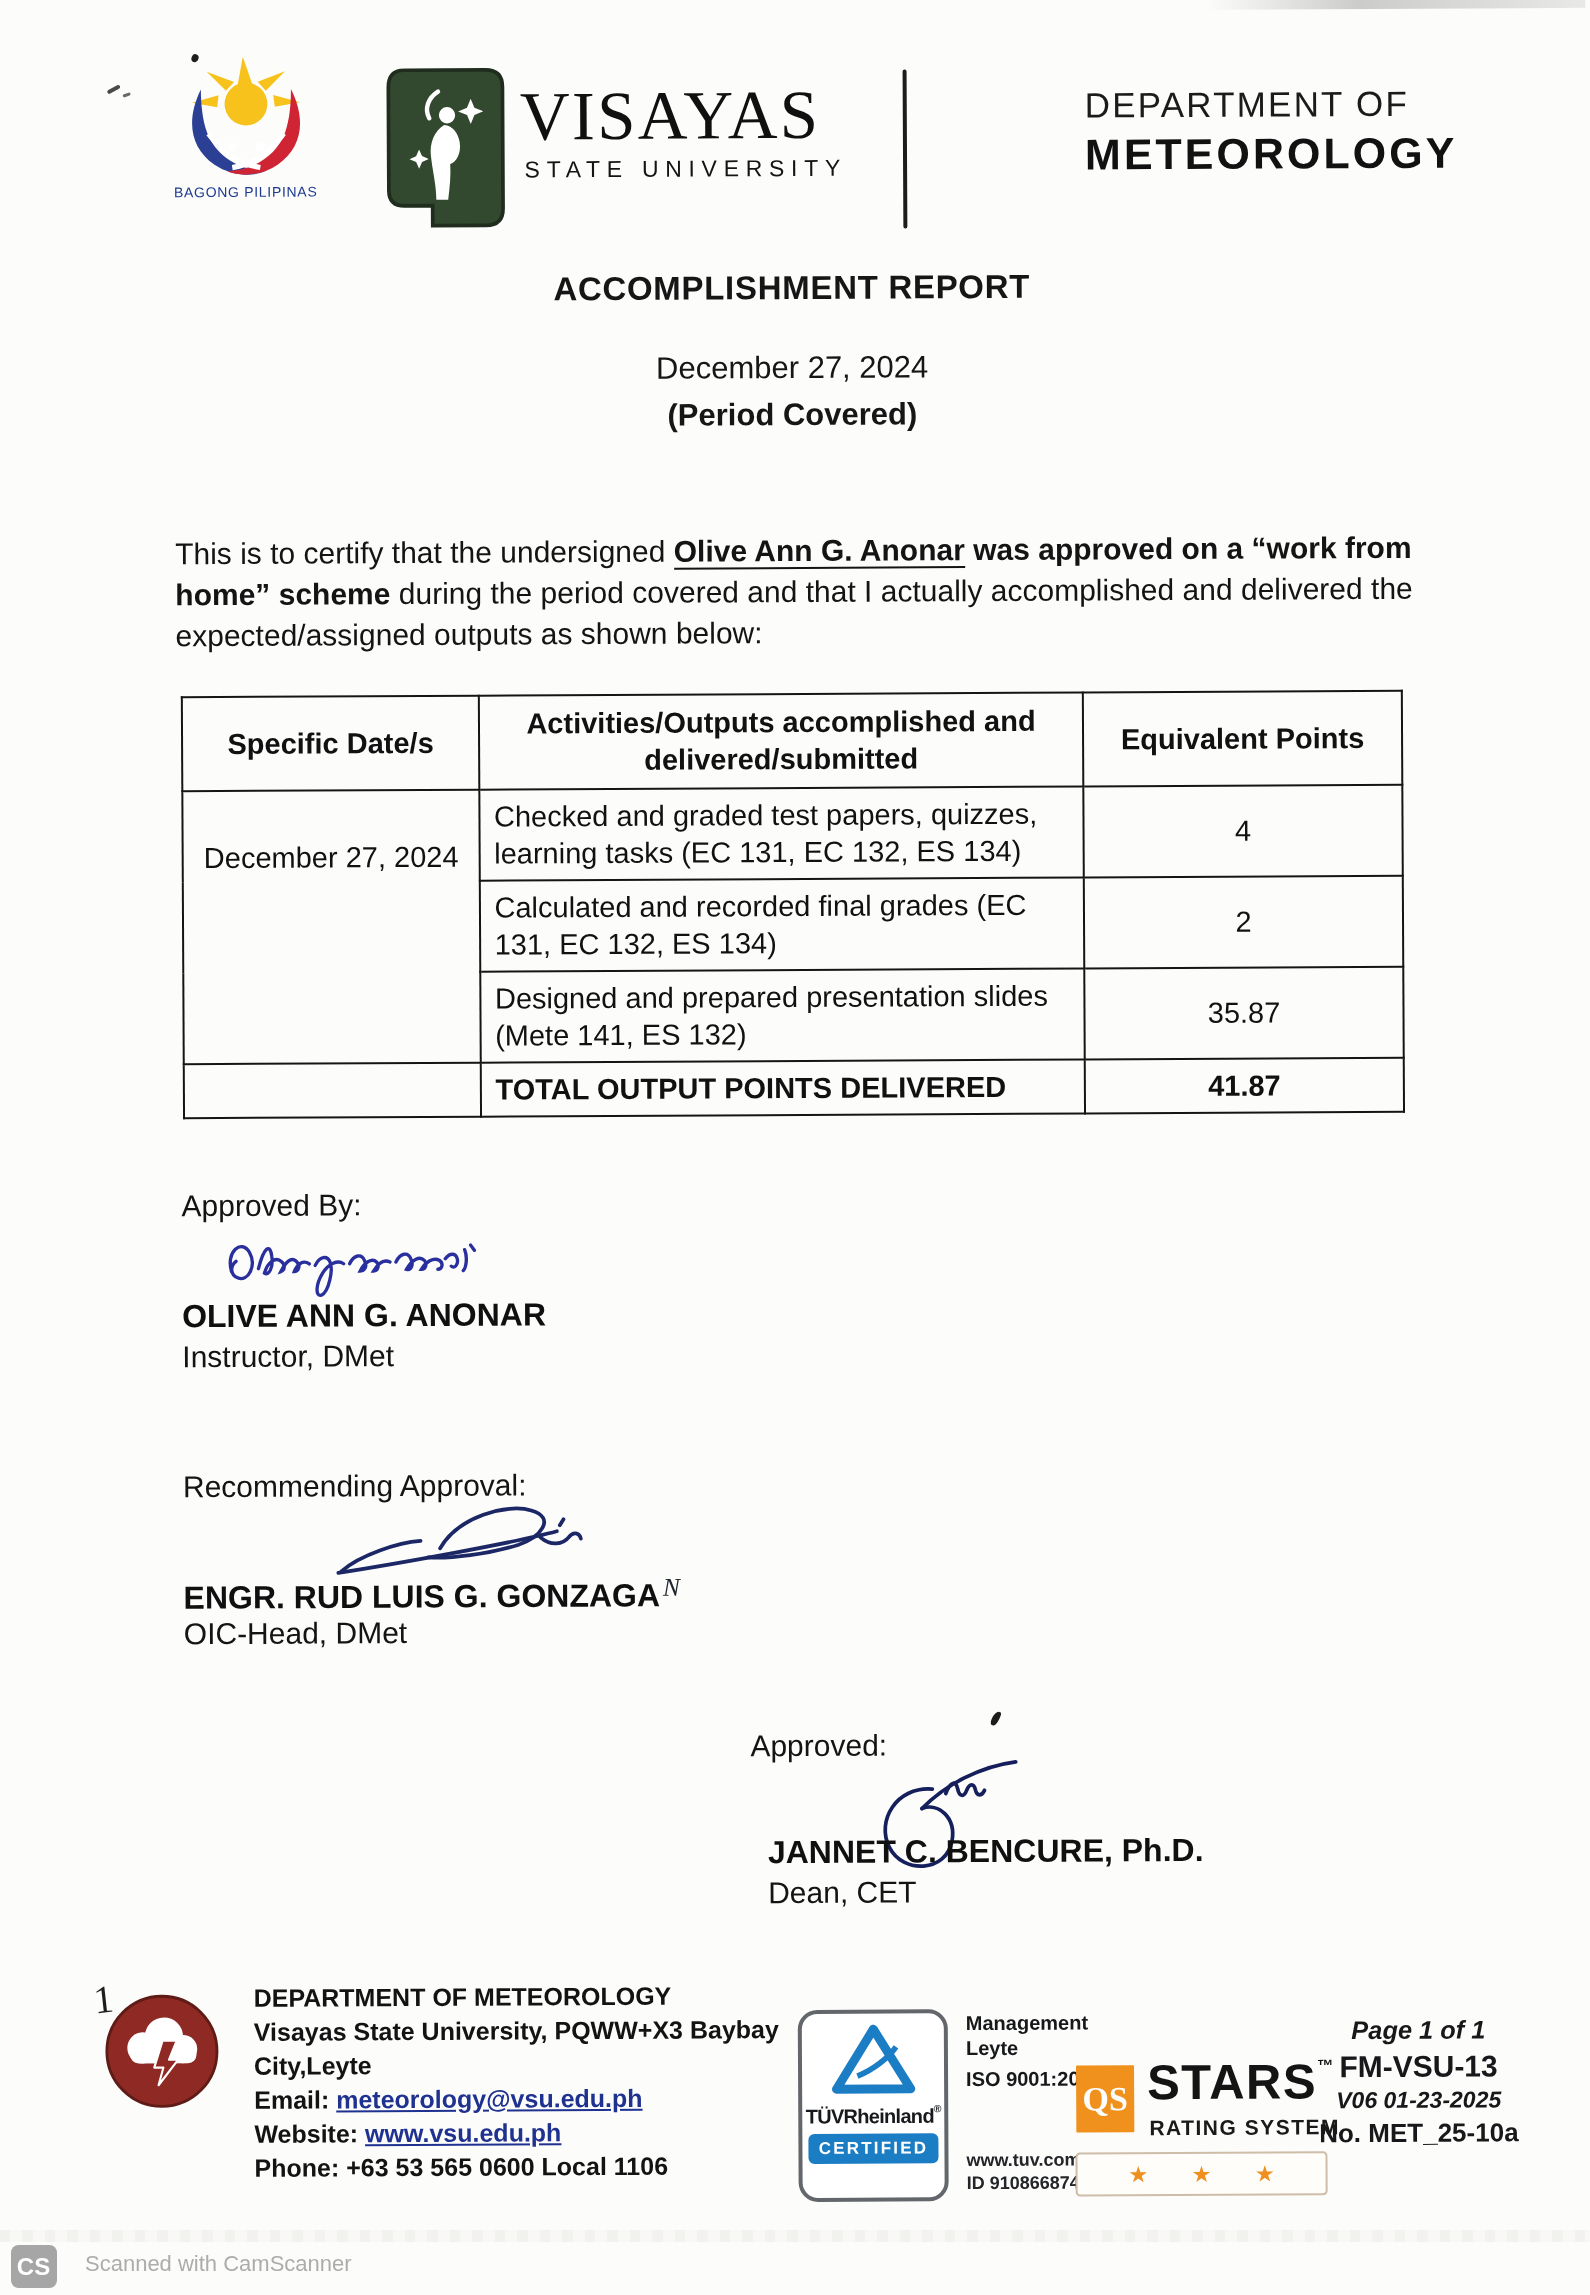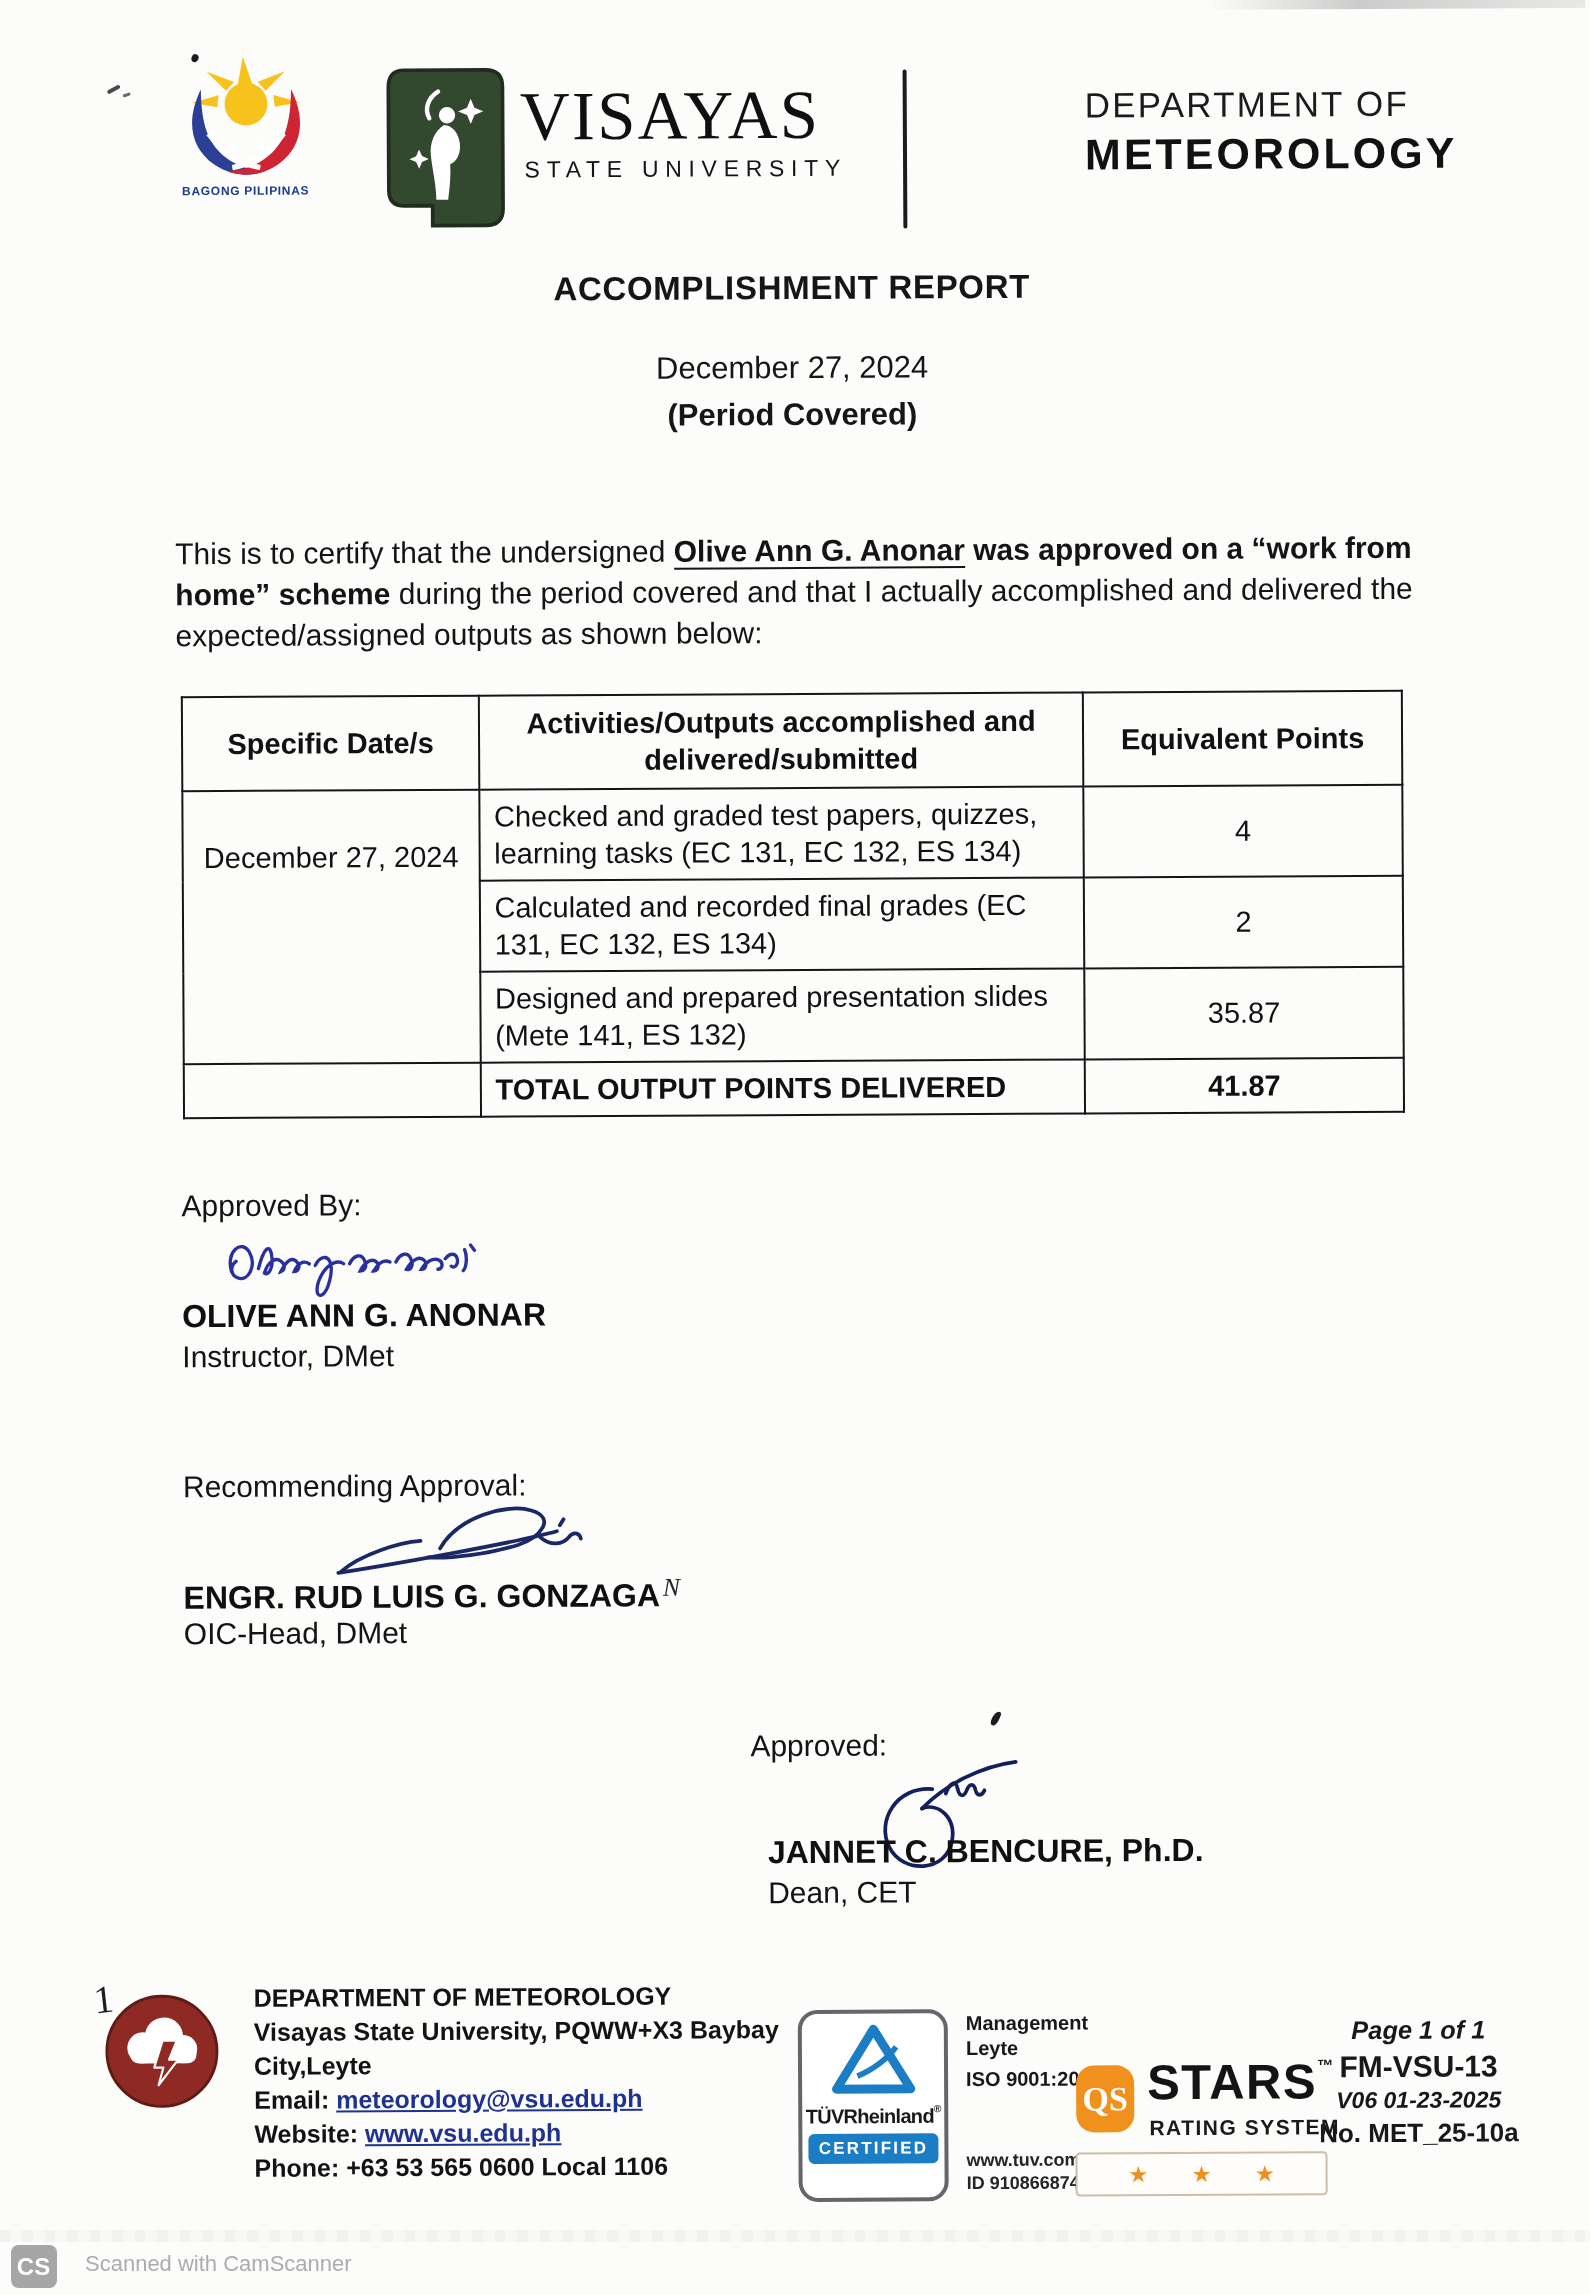--- a/index.html
+++ b/index.html
@@ -3,21 +3,21 @@
 <meta charset="utf-8">
 <style>
   html,body{margin:0;padding:0;background:#e9e9e9;}
   #page{position:relative;width:1590px;height:2295px;background:#fcfcfb;overflow:hidden;
         font-family:"Liberation Sans",sans-serif;color:#161616;}
   #doc{position:absolute;inset:0;transform:rotate(-0.3deg);transform-origin:50% 40%;}
   .abs{position:absolute;}
 
   
   .bagong{left:168px;top:48px;width:163px;text-align:center;}
-  .bagong-label{margin-top:3px;font-size:12px;font-weight:700;letter-spacing:0.7px;color:#1d3a8f;}
+  .bagong-label{margin-top:3px;font-size:14px;font-weight:400;letter-spacing:0.7px;color:#1d3a8f;}
   .vsu-shield{left:386px;top:66px;}
   .wordmark{left:524px;top:81px;width:352px;}
   .visayas{font-family:"Liberation Serif",serif;font-size:69px;font-weight:500;letter-spacing:2.2px;color:#101010;line-height:1;}
   .stateuni{margin-top:4.5px;margin-left:4.5px;font-size:23px;font-weight:500;letter-spacing:6.7px;color:#141414;}
   .hdr-divider{left:907px;top:70px;width:3.7px;height:159px;background:#1c1c1c;border-radius:2.2px;}
   .dept{left:1089px;top:87px;}
   .dept1{font-size:35px;font-weight:400;letter-spacing:2.2px;color:#1b1b1b;}
   .dept2{margin-top:4.5px;font-size:43px;font-weight:800;letter-spacing:3px;color:#111;}
 
   
@@ -55,21 +55,21 @@
   .contact a{color:#1f3290;text-decoration:underline;}
   .tuv-box{left:792px;top:2010px;width:150px;height:192px;background:#fff;border:4.5px solid #63676c;border-radius:19.5px;
            box-sizing:border-box;text-align:center;overflow:hidden;}
   .tuv-brand{font-size:20px;font-weight:800;color:#17191c;margin-top:3px;letter-spacing:-0.7px;}
   .tuv-reg{font-size:10.5px;vertical-align:10.5px;}
   .tuv-band{margin:6px 6px 0 6px;background:#1b7dc4;border-radius:6px;color:#fff;font-size:17px;font-weight:700;
             letter-spacing:2.2px;padding:5.2px 0;}
   .tuv-side{left:960px;top:2012px;width:142px;font-size:20px;line-height:25px;font-weight:600;color:#17181a;}
   .tuv-iso{margin-top:6px;font-weight:700;}
   .tuv-small{left:960px;top:2150px;width:165px;font-size:18px;line-height:22.5px;font-weight:700;color:#242528;}
-  .qs-badge{left:1070px;top:2067px;width:58px;height:67px;background:#f0911e;border-radius:18px;color:#fdfdfd;
+  .qs-badge{left:1070px;top:2067px;width:58px;height:67px;background:#f0911e;border-radius:1px;color:#fdfdfd;
             font-family:"Liberation Serif",serif;font-size:34px;font-weight:700;display:flex;align-items:center;justify-content:center;}
   .qs-word{left:1141px;top:2060px;font-size:49px;font-weight:800;color:#141414;letter-spacing:1.5px;line-height:1;}
   .qs-tm{font-size:16.5px;vertical-align:27px;font-weight:700;}
   .qs-rating{left:1143px;top:2118px;font-size:21px;font-weight:600;letter-spacing:1.5px;color:#1a1a1a;}
   .qs-strip{left:1069px;top:2154px;width:248px;height:40px;border:2.2px solid #cdbda9;border-radius:4.5px;background:#fffdf9;
             display:flex;align-items:center;justify-content:center;gap:43px;}
   .qs-strip .star{color:#ef8f1f;font-size:22.5px;}
   .doc-meta{left:1304px;top:2019px;width:217px;text-align:center;color:#18181a;}
   .meta-page{font-size:25.4px;font-style:italic;font-weight:600;}
   .meta-form{font-size:30px;font-weight:800;margin-top:4.5px;}

